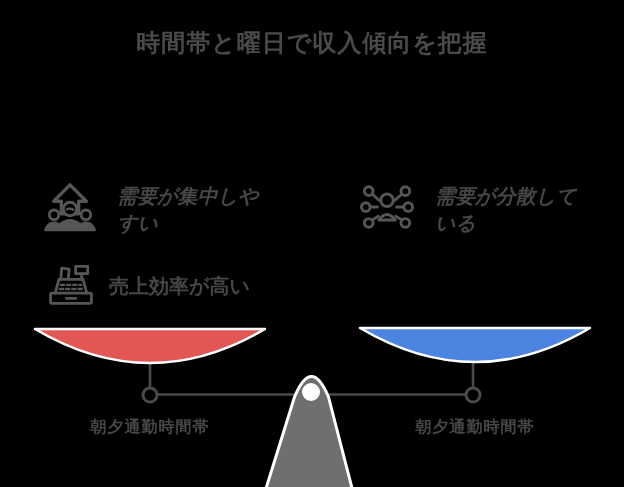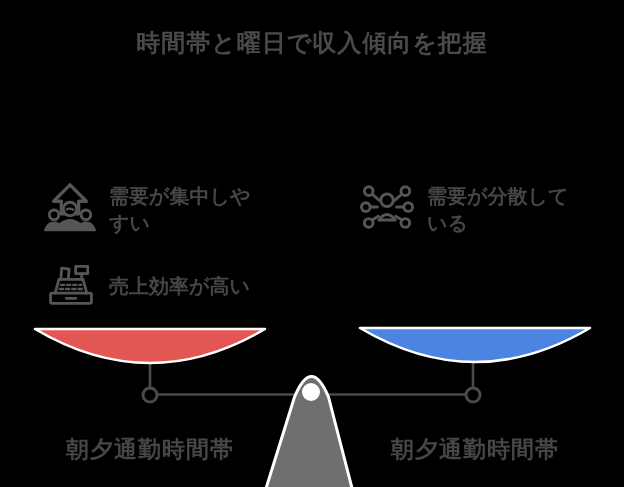--- a/index.html
+++ b/index.html
@@ -14,26 +14,26 @@
   .feature{position:absolute;display:flex;align-items:flex-start;}
   .feature .icon{flex:0 0 auto;}
   .feature .txt{
     font-size:20px;font-weight:bold;color:#464646;line-height:27px;
     width:152px;word-break:break-all;
   }
   .f-l1{left:43px;top:181px;}
   .f-l2{left:45px;top:257px;}
   .f-r1{left:359px;top:181px;}
   .f-r2{left:363px;top:255px;}
-  .f-l1 .txt,.f-r1 .txt{margin-left:12px;margin-top:2px;}
+  .f-l1 .txt,.f-r1 .txt{margin-left:20px;margin-top:2px;font-style:italic;}
   .f-l2 .txt,.f-r2 .txt{margin-left:12px;margin-top:16px;}
   .scale-svg{position:absolute;left:0;top:0;}
   .pan-label{
-    position:absolute;top:434px;width:240px;text-align:center;
-    font-size:23px;font-weight:bold;color:#464646;letter-spacing:1px;
+    position:absolute;top:417px;width:240px;text-align:center;
+    font-size:16px;font-weight:bold;color:#464646;letter-spacing:1px;
   }
   .pan-label.left{left:30px;}
   .pan-label.right{left:355px;}
 </style>
 </head>
 <body>
 
 <div class="canvas">
 
   <div class="title">時間帯と曜日で収入傾向を把握</div>

